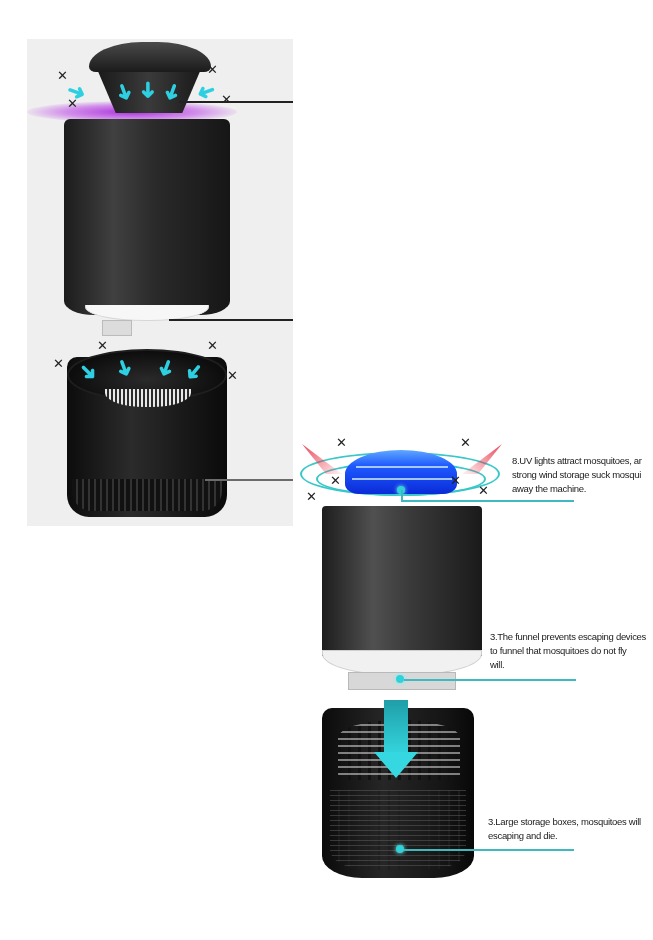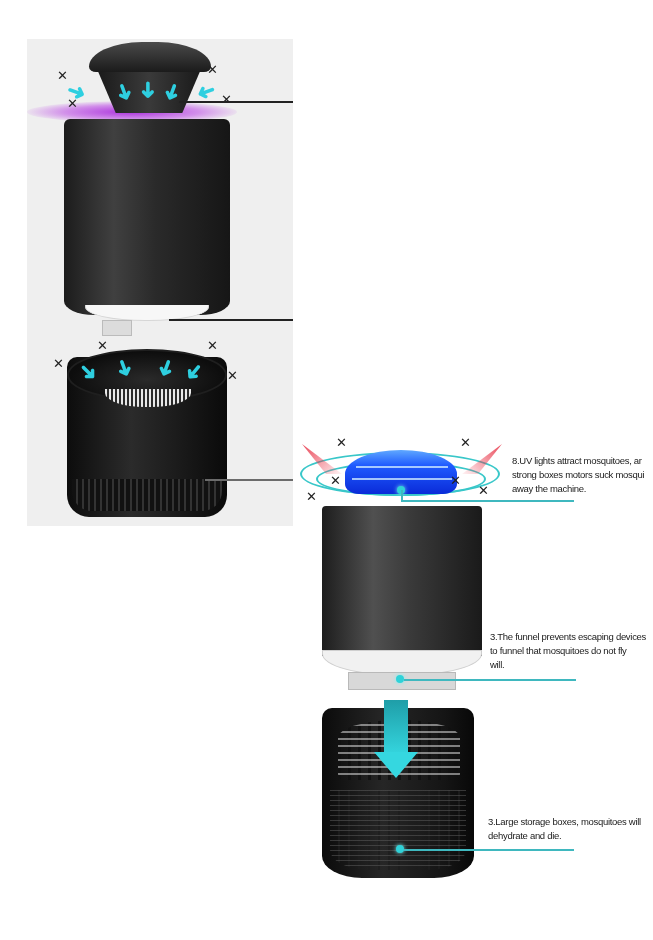--- a/index.html
+++ b/index.html
@@ -120,26 +120,26 @@
 
   <div class="abs dot" style="left:396px;top:675px"></div>
   <div class="abs callout-line" style="left:404px;top:679px;width:172px"></div>
 
   <div class="abs dot" style="left:396px;top:845px"></div>
   <div class="abs callout-line" style="left:404px;top:849px;width:170px"></div>
 </div>
 
 <div class="abs note" style="left:512px;top:454px;width:141px">
   <div>8.UV lights attract mosquitoes, ar</div>
-  <div>strong boxes motors suck mosqui</div>
+  <div>strong wind storage suck mosqui</div>
   <div>away the machine.</div>
 </div>
 
 <div class="abs note" style="left:490px;top:630px;width:163px">
   <div>3.The funnel prevents escaping devices</div>
   <div>to funnel that mosquitoes do not fly</div>
   <div>will.</div>
 </div>
 
 <div class="abs note" style="left:488px;top:815px;width:165px">
   <div>3.Large storage boxes, mosquitoes will</div>
-  <div>dehydrate and die.</div>
+  <div>escaping and die.</div>
 </div>
 
 </body></html>

